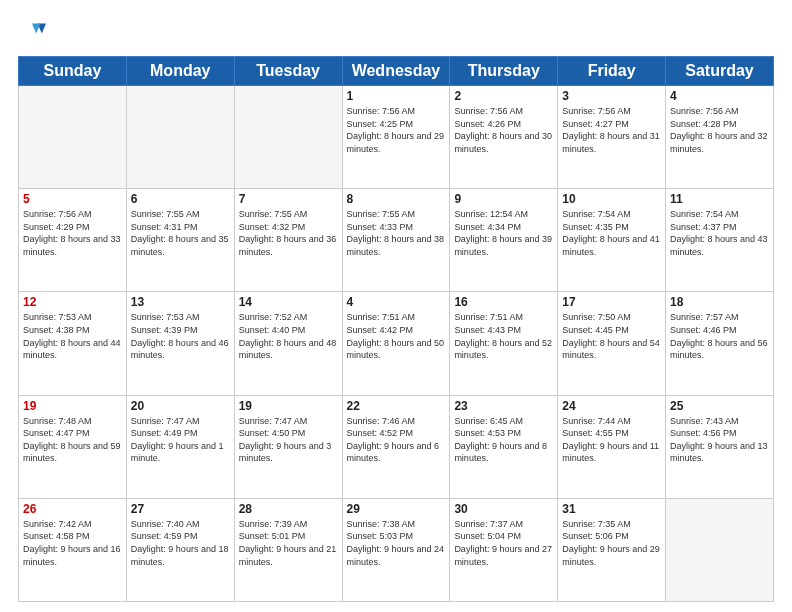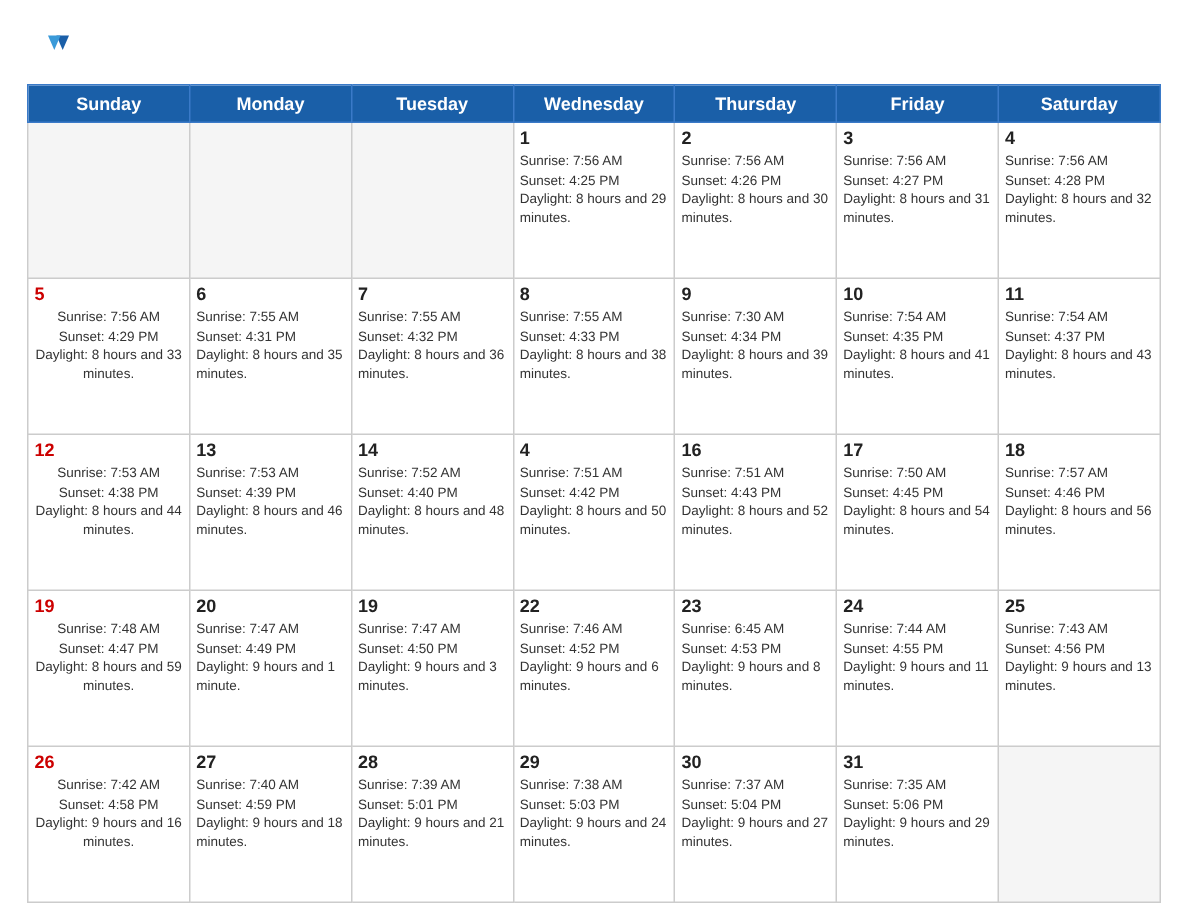--- a/index.html
+++ b/index.html
@@ -63,21 +63,21 @@
     .calendar {
       flex: 1;
       border: 1px solid #bbb;
       border-collapse: collapse;
       width: 100%;
       table-layout: fixed;
     }
     .calendar th {
       background: #1a5fa8;
       color: #fff;
-      font-size: 12px;
+      font-size: 16px;
       font-weight: bold;
       text-align: center;
       padding: 5px 2px;
       border: 1px solid #3a7ac8;
     }
     .calendar td {
       border: 1px solid #ccc;
       vertical-align: top;
       padding: 3px 4px;
       font-size: 9.5px;
@@ -94,21 +94,21 @@
       color: #222;
       margin-bottom: 2px;
       display: block;
     }
     .day-info {
       font-size: 9px;
       line-height: 1.4;
       color: #333;
     }
     .sunday .day-number { color: #c00; }
-    .sunday .day-info { color: #333; text-align: center; }
+    .sunday .day-info { color: #333; }
   </style>
 </head>
 <body>
 
 <div class="page">
   <div class="header">
     <div class="logo">
       <svg class="logo-icon" viewBox="0 0 40 40">
         <polygon points="28,8 40,8 34,22" fill="#1a5fa8"></polygon>
         <polygon points="20,8 32,8 26,22" fill="#3a9ad9"></polygon>
@@ -194,21 +194,21 @@
           </td>
           <td>
             <span class="day-number">8</span>
             <div class="day-info">Sunrise: 7:55 AM
 Sunset: 4:33 PM
 Daylight: 8 hours
 and 38 minutes.</div>
           </td>
           <td>
             <span class="day-number">9</span>
-            <div class="day-info">Sunrise: 7:30 AM
+            <div class="day-info">Sunrise: 12:54 AM
 Sunset: 4:34 PM
 Daylight: 8 hours
 and 39 minutes.</div>
           </td>
           <td>
             <span class="day-number">10</span>
             <div class="day-info">Sunrise: 7:54 AM
 Sunset: 4:35 PM
 Daylight: 8 hours
 and 41 minutes.</div>

